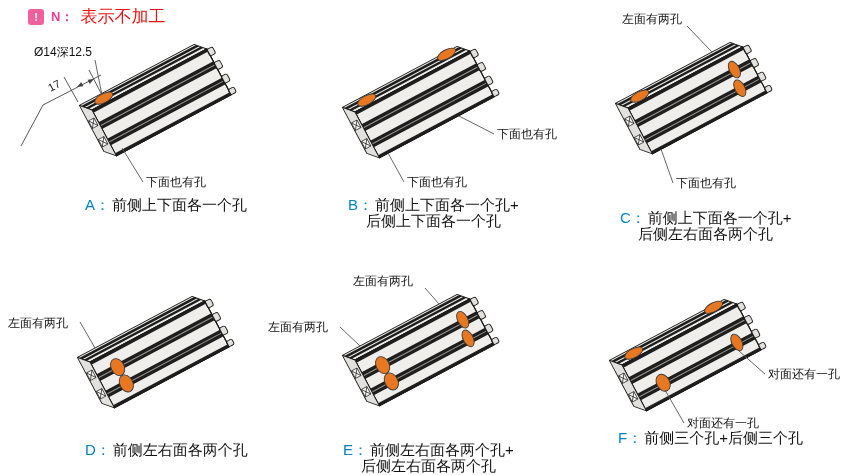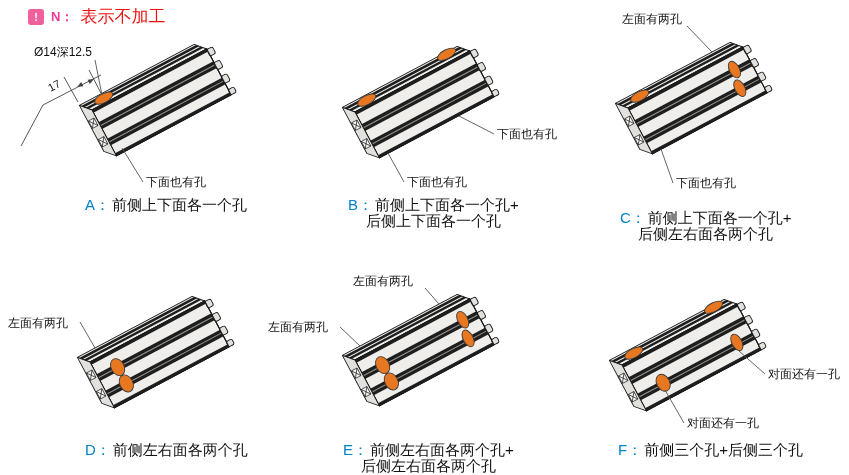--- a/index.html
+++ b/index.html
@@ -179,18 +179,18 @@
     <span class="cap-line2">后侧左右面各两个孔</span>
   </div>
   <div class="caption" style="left:85px; top:442px;">
     <span class="cap-letter">D：</span><span>前侧左右面各两个孔</span>
     <span class="cap-line2"></span>
   </div>
   <div class="caption" style="left:343px; top:442px;">
     <span class="cap-letter">E：</span><span>前侧左右面各两个孔+</span>
     <span class="cap-line2">后侧左右面各两个孔</span>
   </div>
-  <div class="caption" style="left:618px; top:442px;">
+  <div class="caption" style="left:618px; top:430px;">
     <span class="cap-letter">F：</span><span>前侧三个孔+后侧三个孔</span>
     <span class="cap-line2"></span>
   </div>
 
 </div>
 
 </body></html>

